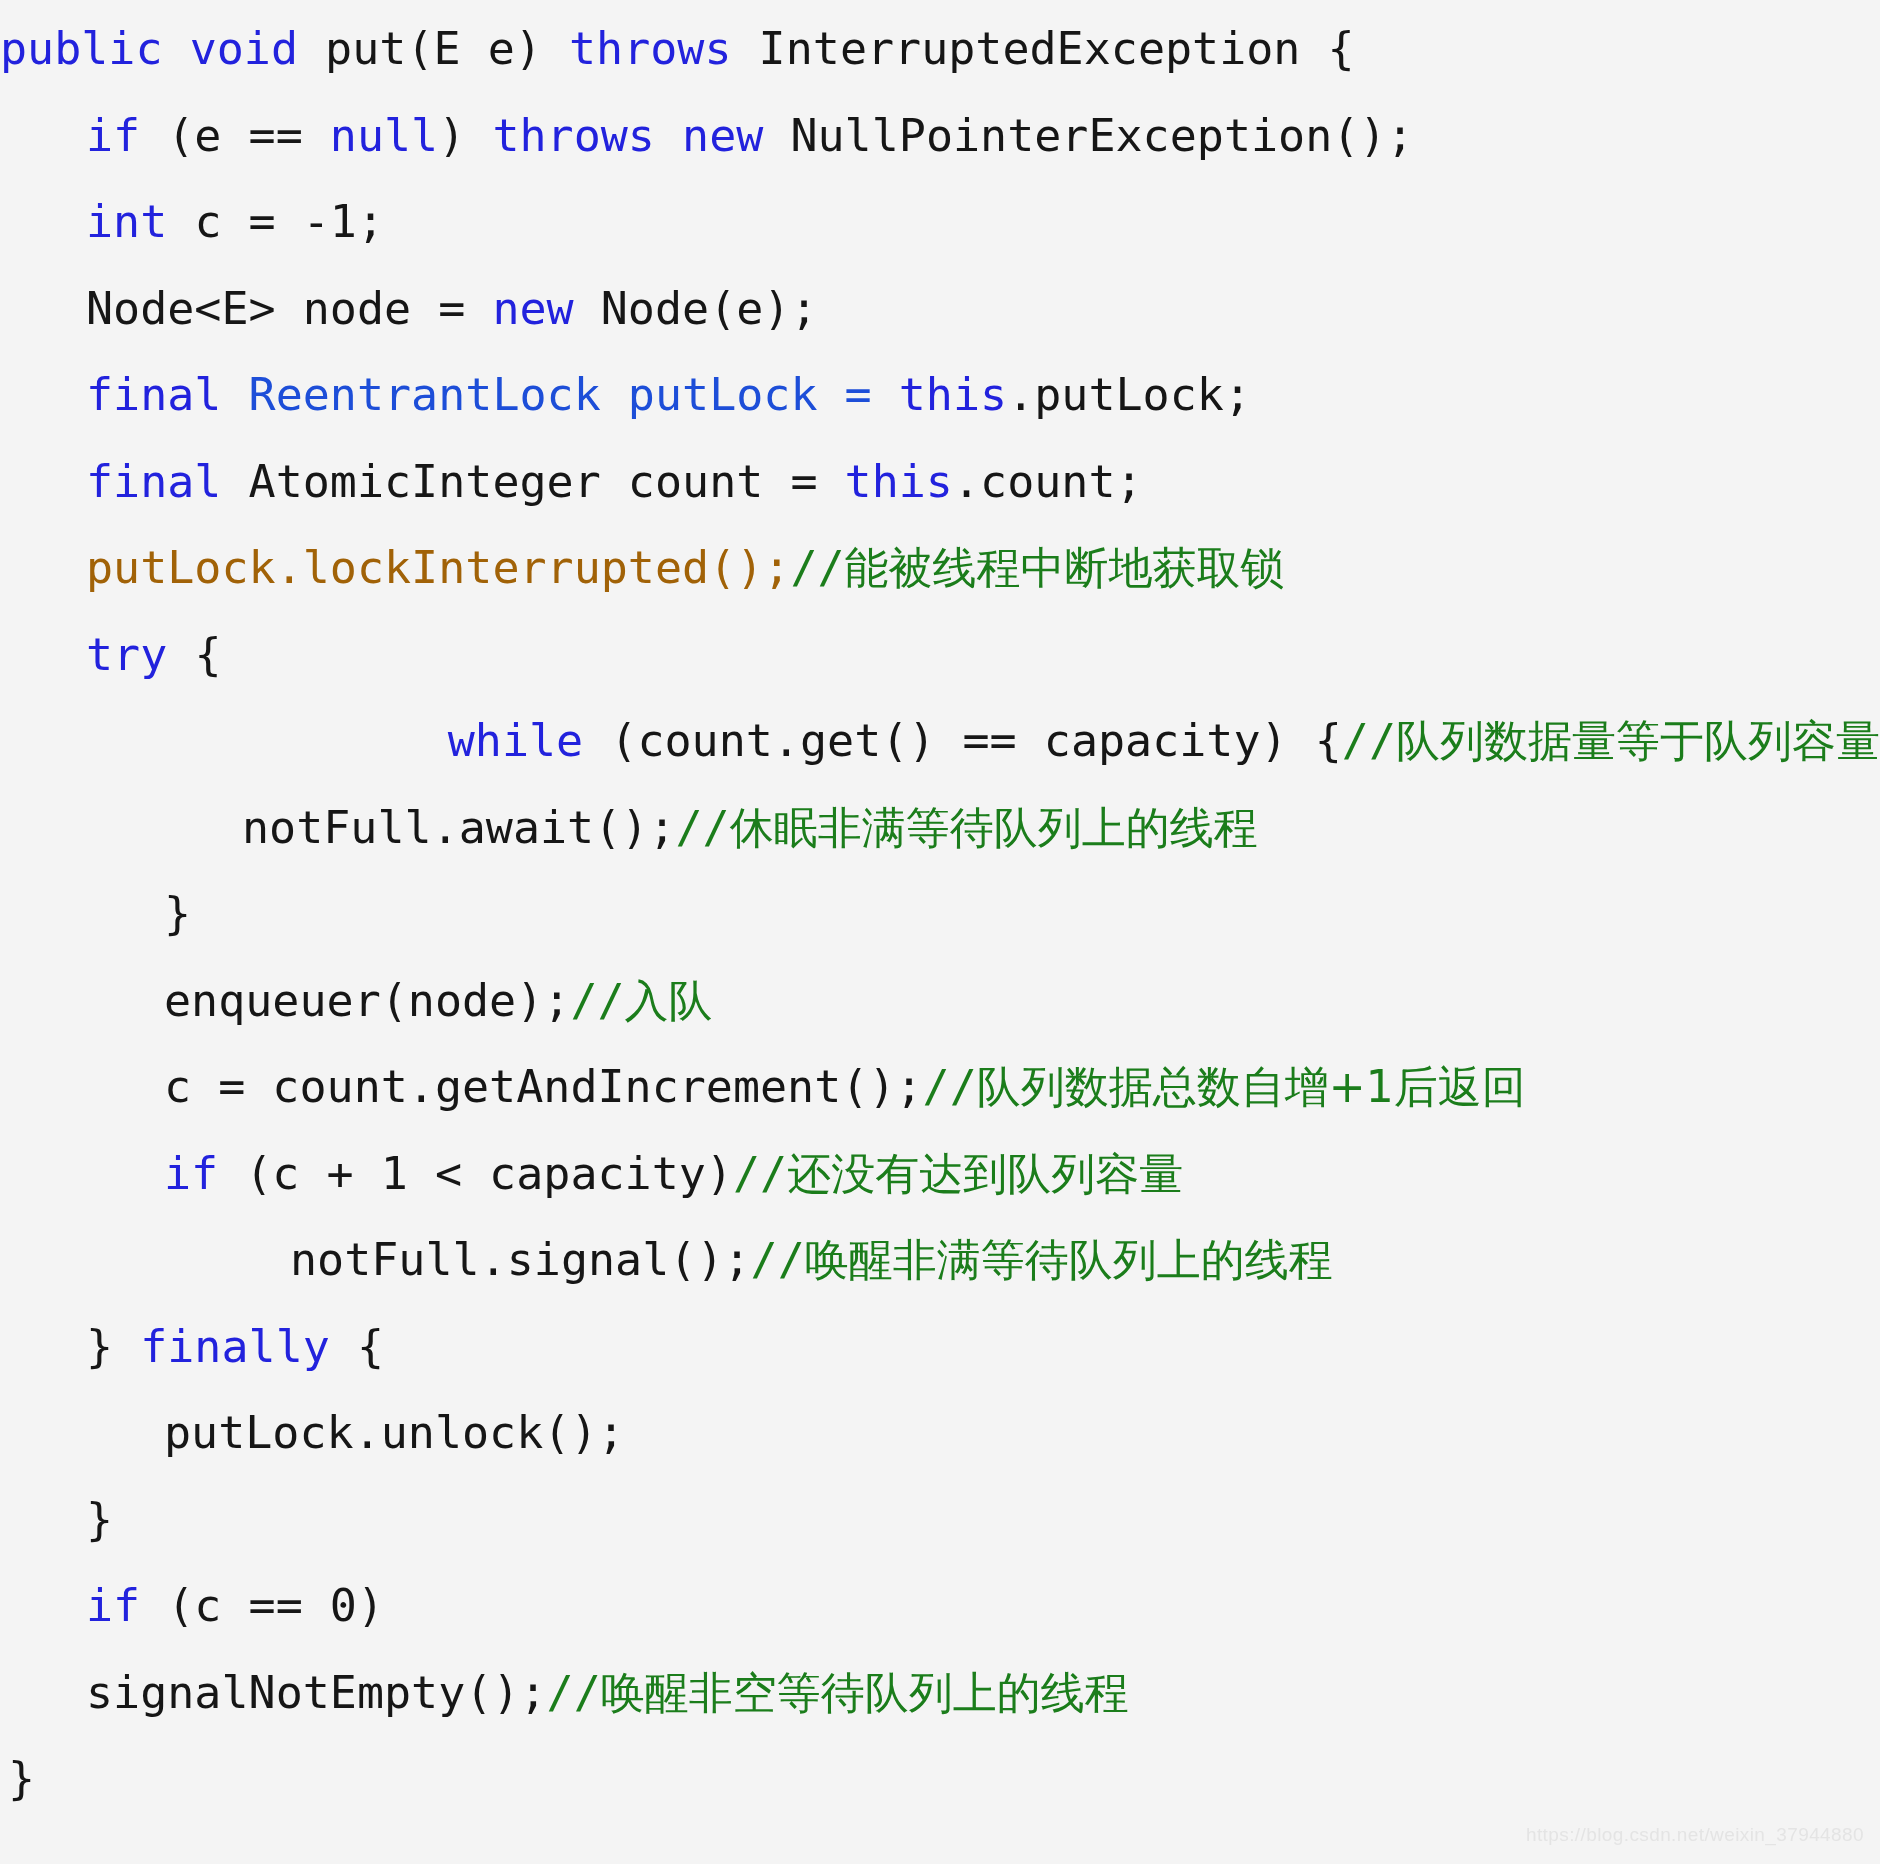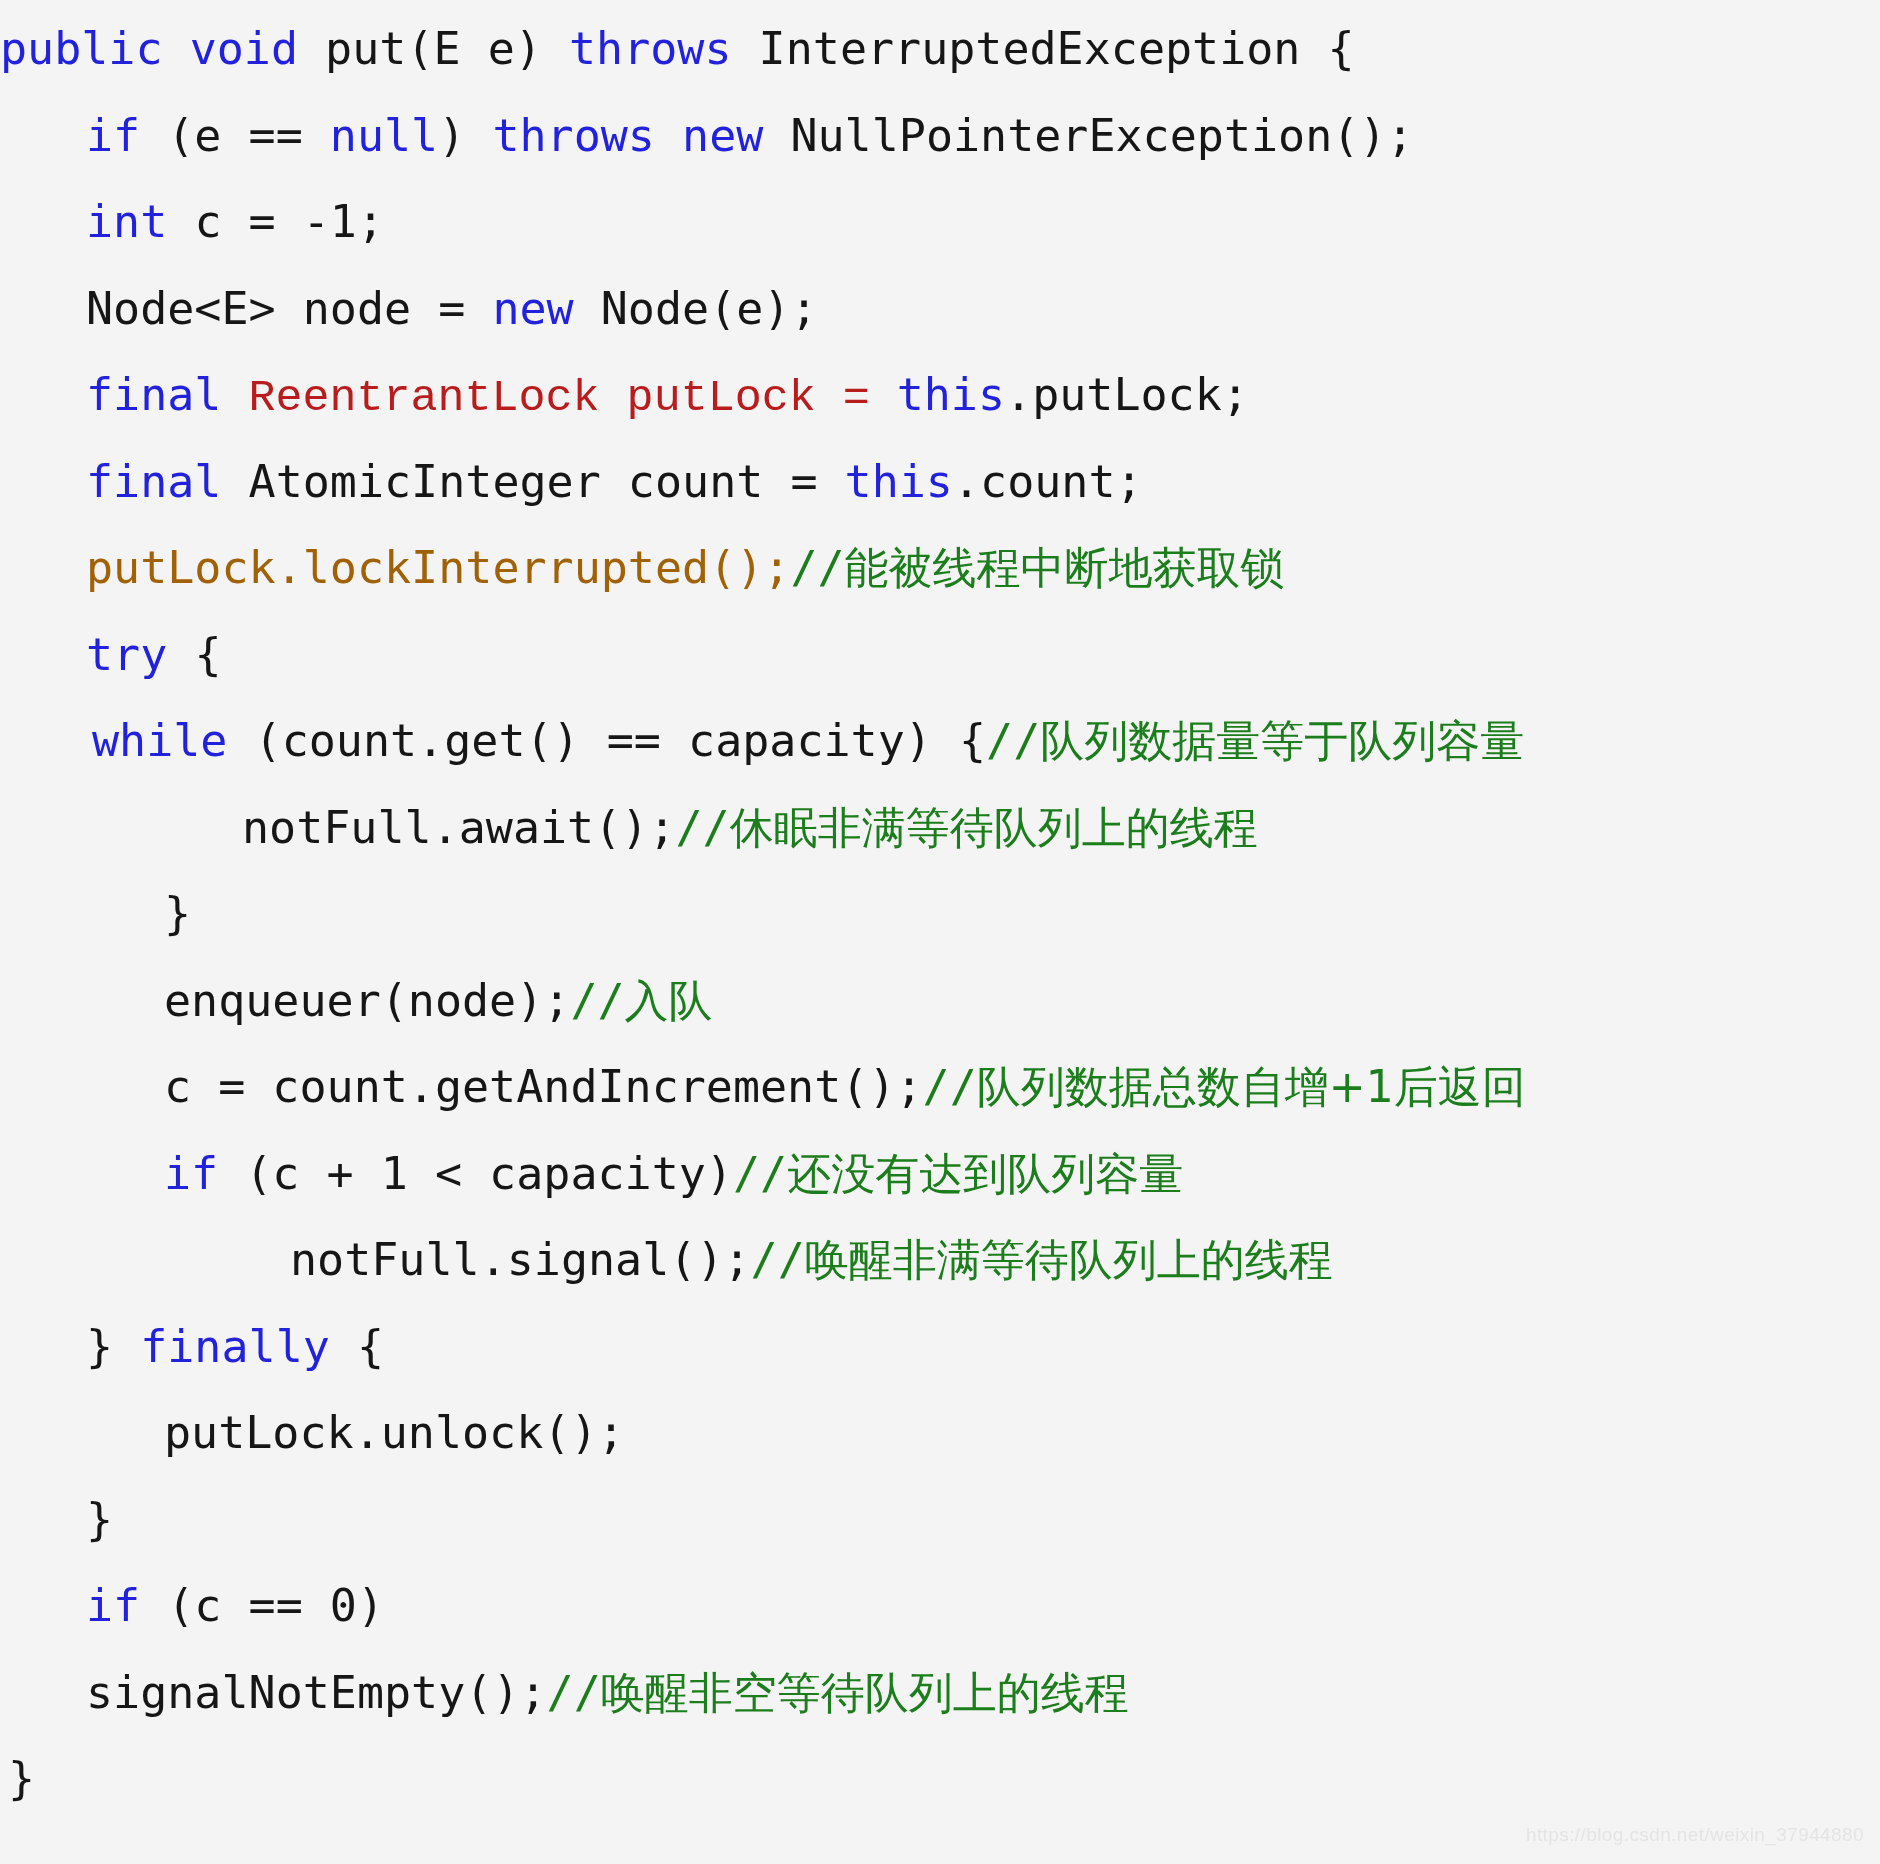--- a/index.html
+++ b/index.html
@@ -55,25 +55,25 @@
   }
 </style>
 </head>
 <body style="background: rgb(244, 244, 244);">
 
 <div id="code-block">
     <div class="code-line" style="padding-left: 0;"><span class="tok kw" style="color: rgb(34, 34, 221);">public void </span><span class="tok plain" style="color: rgb(22, 22, 22);">put(E e) </span><span class="tok kw" style="color: rgb(34, 34, 221);">throws </span><span class="tok plain" style="color: rgb(22, 22, 22);">InterruptedException {</span></div>
     <div class="code-line" style="padding-left: 86px;"><span class="tok kw" style="color: rgb(34, 34, 221);">if </span><span class="tok plain" style="color: rgb(22, 22, 22);">(e == </span><span class="tok kw" style="color: rgb(34, 34, 221);">null</span><span class="tok plain" style="color: rgb(22, 22, 22);">) </span><span class="tok kw" style="color: rgb(34, 34, 221);">throws new </span><span class="tok plain" style="color: rgb(22, 22, 22);">NullPointerException();</span></div>
     <div class="code-line" style="padding-left: 86px;"><span class="tok kw" style="color: rgb(34, 34, 221);">int </span><span class="tok plain" style="color: rgb(22, 22, 22);">c = -1;</span></div>
     <div class="code-line" style="padding-left: 86px;"><span class="tok plain" style="color: rgb(22, 22, 22);">Node&lt;E&gt; node = </span><span class="tok kw" style="color: rgb(34, 34, 221);">new </span><span class="tok plain" style="color: rgb(22, 22, 22);">Node(e);</span></div>
-    <div class="code-line" style="padding-left: 86px;"><span class="tok kw" style="color: rgb(34, 34, 221);">final </span><span class="tok plain" style="color: #b91c1c; font-family: Liberation Mono, monospace;">ReentrantLock putLock = </span><span class="tok kw" style="color: rgb(34, 34, 221);">this</span><span class="tok plain" style="color: rgb(22, 22, 22);">.putLock;</span></div>
+    <div class="code-line" style="padding-left: 86px;"><span class="tok kw" style="color: rgb(34, 34, 221);">final </span><span class="tok plain" style="color: #1d4ed8;">ReentrantLock putLock = </span><span class="tok kw" style="color: rgb(34, 34, 221);">this</span><span class="tok plain" style="color: rgb(22, 22, 22);">.putLock;</span></div>
     <div class="code-line" style="padding-left: 86px;"><span class="tok kw" style="color: rgb(34, 34, 221);">final </span><span class="tok plain" style="color: rgb(22, 22, 22);">AtomicInteger count = </span><span class="tok kw" style="color: rgb(34, 34, 221);">this</span><span class="tok plain" style="color: rgb(22, 22, 22);">.count;</span></div>
     <div class="code-line" style="padding-left: 86px;"><span class="tok plain" style="color: #a16207;">putLock.lockInterrupted();</span><span class="tok comment" style="color: rgb(27, 125, 27);">//</span><span class="tok comment cn" style="color: rgb(27, 125, 27);">能被线程中断地获取锁</span></div>
     <div class="code-line" style="padding-left: 86px;"><span class="tok kw" style="color: rgb(34, 34, 221);">try </span><span class="tok plain" style="color: rgb(22, 22, 22);">{</span></div>
-    <div class="code-line" style="padding-left: 92px;"><span class="tok kw" style="color: rgb(34, 34, 221);">while </span><span class="tok plain" style="color: rgb(22, 22, 22);">(count.get() == capacity) {</span><span class="tok comment" style="color: rgb(27, 125, 27);">//</span><span class="tok comment cn" style="color: rgb(27, 125, 27);">队列数据量等于队列容量</span></div>
+    <div class="code-line" style="padding-left: 92px; text-align: right;"><span class="tok kw" style="color: rgb(34, 34, 221);">while </span><span class="tok plain" style="color: rgb(22, 22, 22);">(count.get() == capacity) {</span><span class="tok comment" style="color: rgb(27, 125, 27);">//</span><span class="tok comment cn" style="color: rgb(27, 125, 27);">队列数据量等于队列容量</span></div>
     <div class="code-line" style="padding-left: 242px;"><span class="tok plain" style="color: rgb(22, 22, 22);">notFull.await();</span><span class="tok comment" style="color: rgb(27, 125, 27);">//</span><span class="tok comment cn" style="color: rgb(27, 125, 27);">休眠非满等待队列上的线程</span></div>
     <div class="code-line" style="padding-left: 164px;"><span class="tok plain" style="color: rgb(22, 22, 22);">}</span></div>
     <div class="code-line" style="padding-left: 164px;"><span class="tok plain" style="color: rgb(22, 22, 22);">enqueuer(node);</span><span class="tok comment" style="color: rgb(27, 125, 27);">//</span><span class="tok comment cn" style="color: rgb(27, 125, 27);">入队</span></div>
     <div class="code-line" style="padding-left: 164px;"><span class="tok plain" style="color: rgb(22, 22, 22);">c = count.getAndIncrement();</span><span class="tok comment" style="color: rgb(27, 125, 27);">//</span><span class="tok comment cn" style="color: rgb(27, 125, 27);">队列数据总数自增+1后返回</span></div>
     <div class="code-line" style="padding-left: 164px;"><span class="tok kw" style="color: rgb(34, 34, 221);">if </span><span class="tok plain" style="color: rgb(22, 22, 22);">(c + 1 &lt; capacity)</span><span class="tok comment" style="color: rgb(27, 125, 27);">//</span><span class="tok comment cn" style="color: rgb(27, 125, 27);">还没有达到队列容量</span></div>
     <div class="code-line" style="padding-left: 242px;"><span class="tok plain" style="color: rgb(22, 22, 22); margin-left: 48px;">notFull.signal();</span><span class="tok comment" style="color: rgb(27, 125, 27);">//</span><span class="tok comment cn" style="color: rgb(27, 125, 27);">唤醒非满等待队列上的线程</span></div>
     <div class="code-line" style="padding-left: 86px;"><span class="tok plain" style="color: rgb(22, 22, 22);">} </span><span class="tok kw" style="color: rgb(34, 34, 221);">finally </span><span class="tok plain" style="color: rgb(22, 22, 22);">{</span></div>
     <div class="code-line" style="padding-left: 164px;"><span class="tok plain" style="color: rgb(22, 22, 22);">putLock.unlock();</span></div>
     <div class="code-line" style="padding-left: 86px;"><span class="tok plain" style="color: rgb(22, 22, 22);">}</span></div>
     <div class="code-line" style="padding-left: 86px;"><span class="tok kw" style="color: rgb(34, 34, 221);">if </span><span class="tok plain" style="color: rgb(22, 22, 22); text-align: right;">(c == 0)</span></div>

